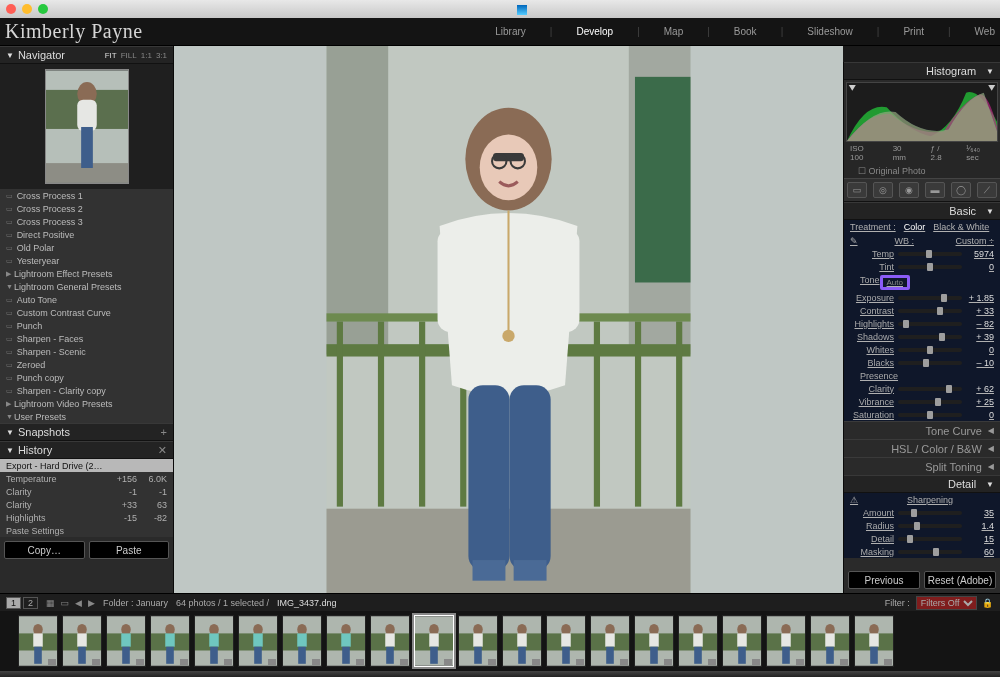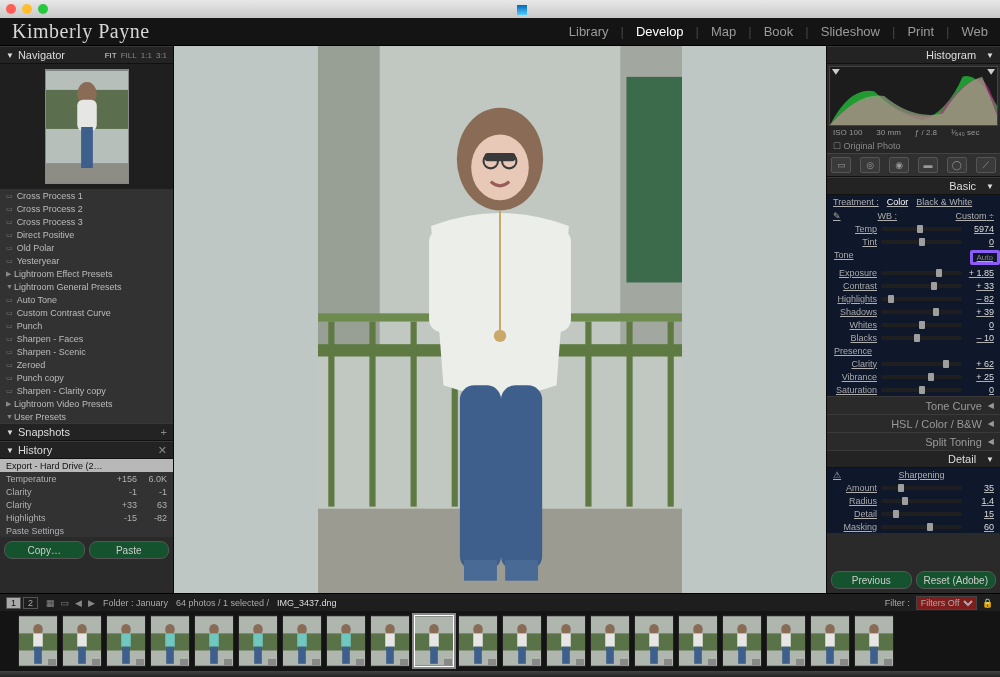--- a/index.html
+++ b/index.html
@@ -6,31 +6,31 @@
   body { background: #1a1a1a; color: #b0b0b0; font-size: 10px; width: 1000px; height: 677px; overflow: hidden; }
   
   
   .titlebar { height: 18px; background: linear-gradient(#e8e8e8,#c8c8c8); display: flex; align-items: center; padding: 0 6px; gap: 6px; color: #333; font-size: 11px; }
   .tl-btn { width: 10px; height: 10px; border-radius: 50%; }
   .tl-red { background: #ff5f56; } .tl-yel { background: #ffbd2e; } .tl-grn { background: #27c93f; }
   .tl-title { flex: 1; text-align: center; }
   .tl-ico { width: 10px; height: 10px; background: linear-gradient(#06b,#5cf); display: inline-block; vertical-align: middle; margin-right: 4px; }
 
   
-  .idbar { height: 28px; background: #141414; display: flex; align-items: center; padding: 0 12px; border-bottom: 1px solid #000; }
+  .idbar { height: 28px; background: #141414; display: flex; align-items: center; padding: 0 5px; border-bottom: 1px solid #000; }
   .idname { font-family: Georgia, serif; font-size: 20px; font-weight: 300; color: #d6d6d6; letter-spacing: .5px; }
-  .modules { margin-left: auto; display: flex; gap: 12px; font-size: 13px; color: #9a9a9a; }
+  .modules { margin-left: auto; display: flex; gap: 24px; font-size: 10px; color: #9a9a9a; }
   .modules span { cursor: pointer; }
   .modules .sep { color: #444; cursor: default; }
   .modules .active { color: #fff; }
 
   .workspace { display: flex; height: 547px; }
   .left { width: 174px; background: #2a2a2a; display: flex; flex-direction: column; border-right: 1px solid #0a0a0a; }
   .center { flex: 1; background: #7f7f7f; display: flex; align-items: center; justify-content: center; position: relative; }
-  .right { width: 174px; background: #2a2a2a; display: flex; flex-direction: column; border-left: 1px solid #0a0a0a; }
+  .right { width: 157px; background: #2a2a2a; display: flex; flex-direction: column; border-left: 1px solid #0a0a0a; margin-top: 16px; }
 
   .panel-hdr { display: flex; align-items: center; height: 18px; padding: 0 6px; background: #232323; border-top: 1px solid #383838; border-bottom: 1px solid #111; font-size: 11px; color: #ddd; cursor: pointer; }
   .panel-hdr .tri { margin-right: 4px; font-size: 8px; }
   .panel-hdr .plus { margin-left: auto; color: #888; }
   .panel-hdr.r { justify-content: flex-end; gap: 6px; }
   .panel-hdr.r .tri { margin-left: 4px; margin-right: 0; }
 
   
   .nav-opts { margin-left: auto; font-size: 8px; color: #888; display: flex; gap: 4px; }
   .nav-opts span.act { color: #ddd; }
@@ -46,39 +46,39 @@
 
   
   .hist { background: #323232; font-size: 9px; }
   .hist .hrow { display: flex; height: 13px; align-items: center; padding: 0 6px; cursor: pointer; }
   .hist .hrow.sel { background: #b8b8b8; color: #111; }
   .hist .hrow span:first-child { flex: 1; white-space: nowrap; overflow: hidden; text-overflow: ellipsis; }
   .hist .hrow .v1 { width: 30px; text-align: right; }
   .hist .hrow .v2 { width: 30px; text-align: right; }
 
   .btn-row { display: flex; gap: 4px; padding: 4px; }
-  .btn { flex: 1; height: 18px; background: #14532d; border: 1px solid #555; border-radius: 8px; color: #ccc; font-size: 10px; display: flex; align-items: center; justify-content: center; cursor: pointer; }
+  .btn { flex: 1; height: 18px; background: #000000; border: 1px solid #555; border-radius: 2px; color: #ccc; font-size: 10px; display: flex; align-items: center; justify-content: center; cursor: pointer; }
 
   
   .histo { height: 60px; background: #1c1c1c; margin: 2px 2px 0 2px; border: 1px solid #444; position: relative; }
   .histo svg { width: 100%; height: 100%; }
   .exif { display: flex; gap: 14px; font-size: 8px; color: #999; padding: 2px 6px; background: #262626; }
-  .orig { font-size: 9px; color: #888; padding: 2px 6px; background: #262626; }
+  .orig { font-size: 9px; color: #888; padding: 2px 14px; background: #262626; }
   .orig::before { content: "☐ "; }
 
   .toolstrip { display: flex; justify-content: space-around; align-items: center; height: 24px; background: #303030; border-top: 1px solid #444; border-bottom: 1px solid #111; }
   .toolstrip .tool { width: 20px; height: 16px; border: 1px solid #555; border-radius: 2px; background: #3a3a3a; cursor: pointer; display: flex; align-items: center; justify-content: center; font-size: 9px; color: #999; }
 
   .rpanel { background: #0f172a; font-size: 9px; text-decoration: underline; }
   .rrow { display: flex; align-items: center; height: 13px; padding: 0 6px; gap: 4px; }
   .rrow .lbl { width: 44px; text-align: right; color: #aaa; }
   .rrow .sld { flex: 1; height: 4px; background: #1f1f1f; border-radius: 2px; position: relative; }
   .rrow .sld::after { content: ""; position: absolute; width: 6px; height: 8px; background: #9e9e9e; border-radius: 1px; top: -2px; left: var(--pos,50%); transform: translateX(-50%); }
   .rrow .val { width: 28px; text-align: right; color: #ddd; }
-  .sect { text-align: center; color: #aaa; padding: 2px 0 1px 7px; display: flex; justify-content: space-between; gap: 6px; }
+  .sect { text-align: center; color: #aaa; padding: 2px 0 1px 16px; display: flex; justify-content: flex-start; }
   .sect .auto { font-size: 8px; color: #888; border: 3px solid #8b5cf6; padding: 0 4px; border-radius: 2px; cursor: pointer; }
   .treat { display: flex; gap: 8px; padding: 2px 6px; font-size: 9px; }
   .treat .act { color: #fff; }
 
   .collapsed-panel { display: flex; justify-content: flex-end; align-items: center; height: 18px; padding: 0 6px; font-size: 11px; color: #999; border-top: 1px solid #3a3a3a; cursor: pointer; gap: 6px; }
   .collapsed-panel .tri { font-size: 8px; }
 
   
   .mainimg { width: 354px; height: 532px; background: #bfc7c4; }
 

